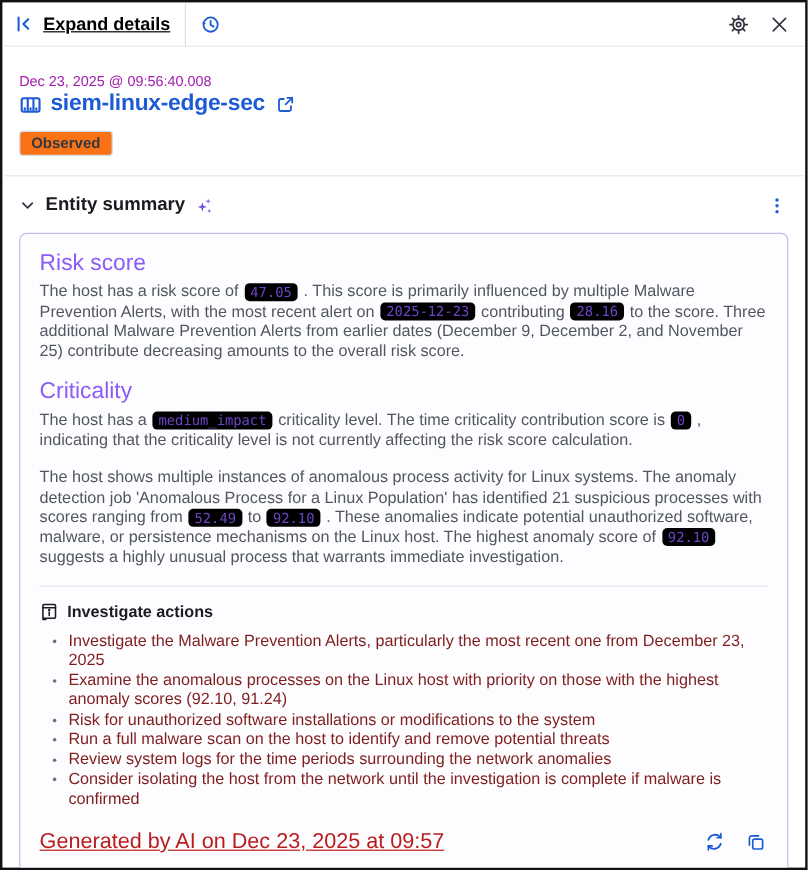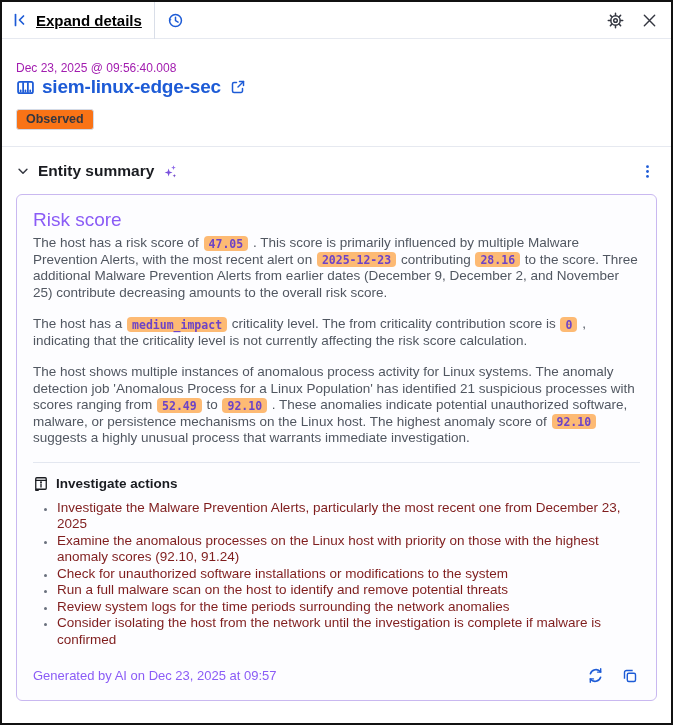--- a/index.html
+++ b/index.html
@@ -50,32 +50,32 @@
     margin-top:13px;
     border:1px solid #c9b8f0;
     border-radius:6px;
     background:#fdfdff;
     padding:14px 16px 14px;
   }
   .summary-section h4 { font-size:19px; font-weight:400; color:#8b5cf6; margin-bottom:4px; }
   .summary-section p { font-size:13.5px; line-height:16.5px; color:#515761; margin-bottom:15px; }
   .chip {
     font-family:"DejaVu Sans Mono","Liberation Mono",monospace;
-    font-size:11.5px; font-weight:700; color:#6d43c7;
-    background:#fdba74; border-radius:4px; padding:0.5px 5px; margin:0 1px;
+    font-size:11.5px; font-weight:400; color:#6d43c7;
+    background:#000000; border-radius:4px; padding:0.5px 5px; margin:0 1px;
     white-space:nowrap;
   }
   .panel-divider { height:1px; background:#e3e7f0; margin:1px 0 13px; }
   .rec-header { display:flex; align-items:center; gap:7px; margin-bottom:8px; }
   .rec-title { font-size:13.5px; font-weight:700; color:#1a1c21; }
   .rec-list { list-style:disc; padding-left:24px; }
   .rec-list li { font-size:13.5px; line-height:16.5px; color:#7f1d1d; }
   .rec-list li::marker { color:#69707d; font-size:11px; }
   .panel-footer { display:flex; align-items:center; justify-content:space-between; margin-top:17px; }
-  .generated-text { font-size:13px; color:#8b5cf6; }
+  .generated-text { font-size:18px; color:#b91c1c;text-decoration:underline; }
   .footer-actions { display:flex; align-items:center; gap:14px; }
 </style>
 </head>
 <body>
 
 <div class="flyout-header">
   <div class="header-left">
     <button class="expand-btn">
       <span>
         <svg width="16" height="16" viewBox="0 0 16 16" fill="none" stroke="#1d5bd6" stroke-width="1.7" stroke-linecap="round" stroke-linejoin="round">
@@ -164,21 +164,22 @@
   </div>
 
   <div class="ai-panel">
 
     <div id="summary-sections">
         <div class="summary-section">
           <h4>Risk score</h4>
           <p><span>The host has a risk score of </span><code class="chip">47.05</code><span> . This score is primarily influenced by multiple Malware Prevention Alerts, with the most recent alert on </span><code class="chip">2025-12-23</code><span> contributing </span><code class="chip">28.16</code><span> to the score. Three additional Malware Prevention Alerts from earlier dates (December 9, December 2, and November 25) contribute decreasing amounts to the overall risk score.</span></p>
         </div>
         <div class="summary-section">
-          <p><span>The host has a </span><code class="chip">medium_impact</code><span> criticality level. The from criticality contribution score is </span><code class="chip">0</code><span> , indicating that the criticality level is not currently affecting the risk score calculation.</span></p>
+          <h4>Criticality</h4>
+          <p><span>The host has a </span><code class="chip">medium_impact</code><span> criticality level. The time criticality contribution score is </span><code class="chip">0</code><span> , indicating that the criticality level is not currently affecting the risk score calculation.</span></p>
         </div>
         <div class="summary-section">
           <p><span>The host shows multiple instances of anomalous process activity for Linux systems. The anomaly detection job 'Anomalous Process for a Linux Population' has identified 21 suspicious processes with scores ranging from </span><code class="chip">52.49</code><span> to </span><code class="chip">92.10</code><span> . These anomalies indicate potential unauthorized software, malware, or persistence mechanisms on the Linux host. The highest anomaly score of </span><code class="chip">92.10</code><span> suggests a highly unusual process that warrants immediate investigation.</span></p>
         </div>
       </div>
 
     <div class="panel-divider"></div>
 
     <div class="rec-header">
       <span>
@@ -188,21 +189,21 @@
           <path d="M8 8v3"></path>
           <circle cx="8" cy="6.3" r="0.4" fill="#1a1c21"></circle>
           <path d="M2.75 13.25v1h2.5"></path>
         </svg>
       </span>
       <span class="rec-title">Investigate actions</span>
     </div>
     <ul class="rec-list" id="rec-list">
         <li>Investigate the Malware Prevention Alerts, particularly the most recent one from December 23, 2025</li>
         <li>Examine the anomalous processes on the Linux host with priority on those with the highest anomaly scores (92.10, 91.24)</li>
-        <li>Check for unauthorized software installations or modifications to the system</li>
+        <li>Risk for unauthorized software installations or modifications to the system</li>
         <li>Run a full malware scan on the host to identify and remove potential threats</li>
         <li>Review system logs for the time periods surrounding the network anomalies</li>
         <li>Consider isolating the host from the network until the investigation is complete if malware is confirmed</li>
       </ul>
 
     <div class="panel-footer">
       <span class="generated-text">Generated by AI on Dec 23, 2025 at 09:57</span>
       <div class="footer-actions">
         <button class="icon-btn">
           <svg width="17" height="17" viewBox="0 0 16 16" fill="none" stroke="#1d5bd6" stroke-width="1.5" stroke-linecap="round">

